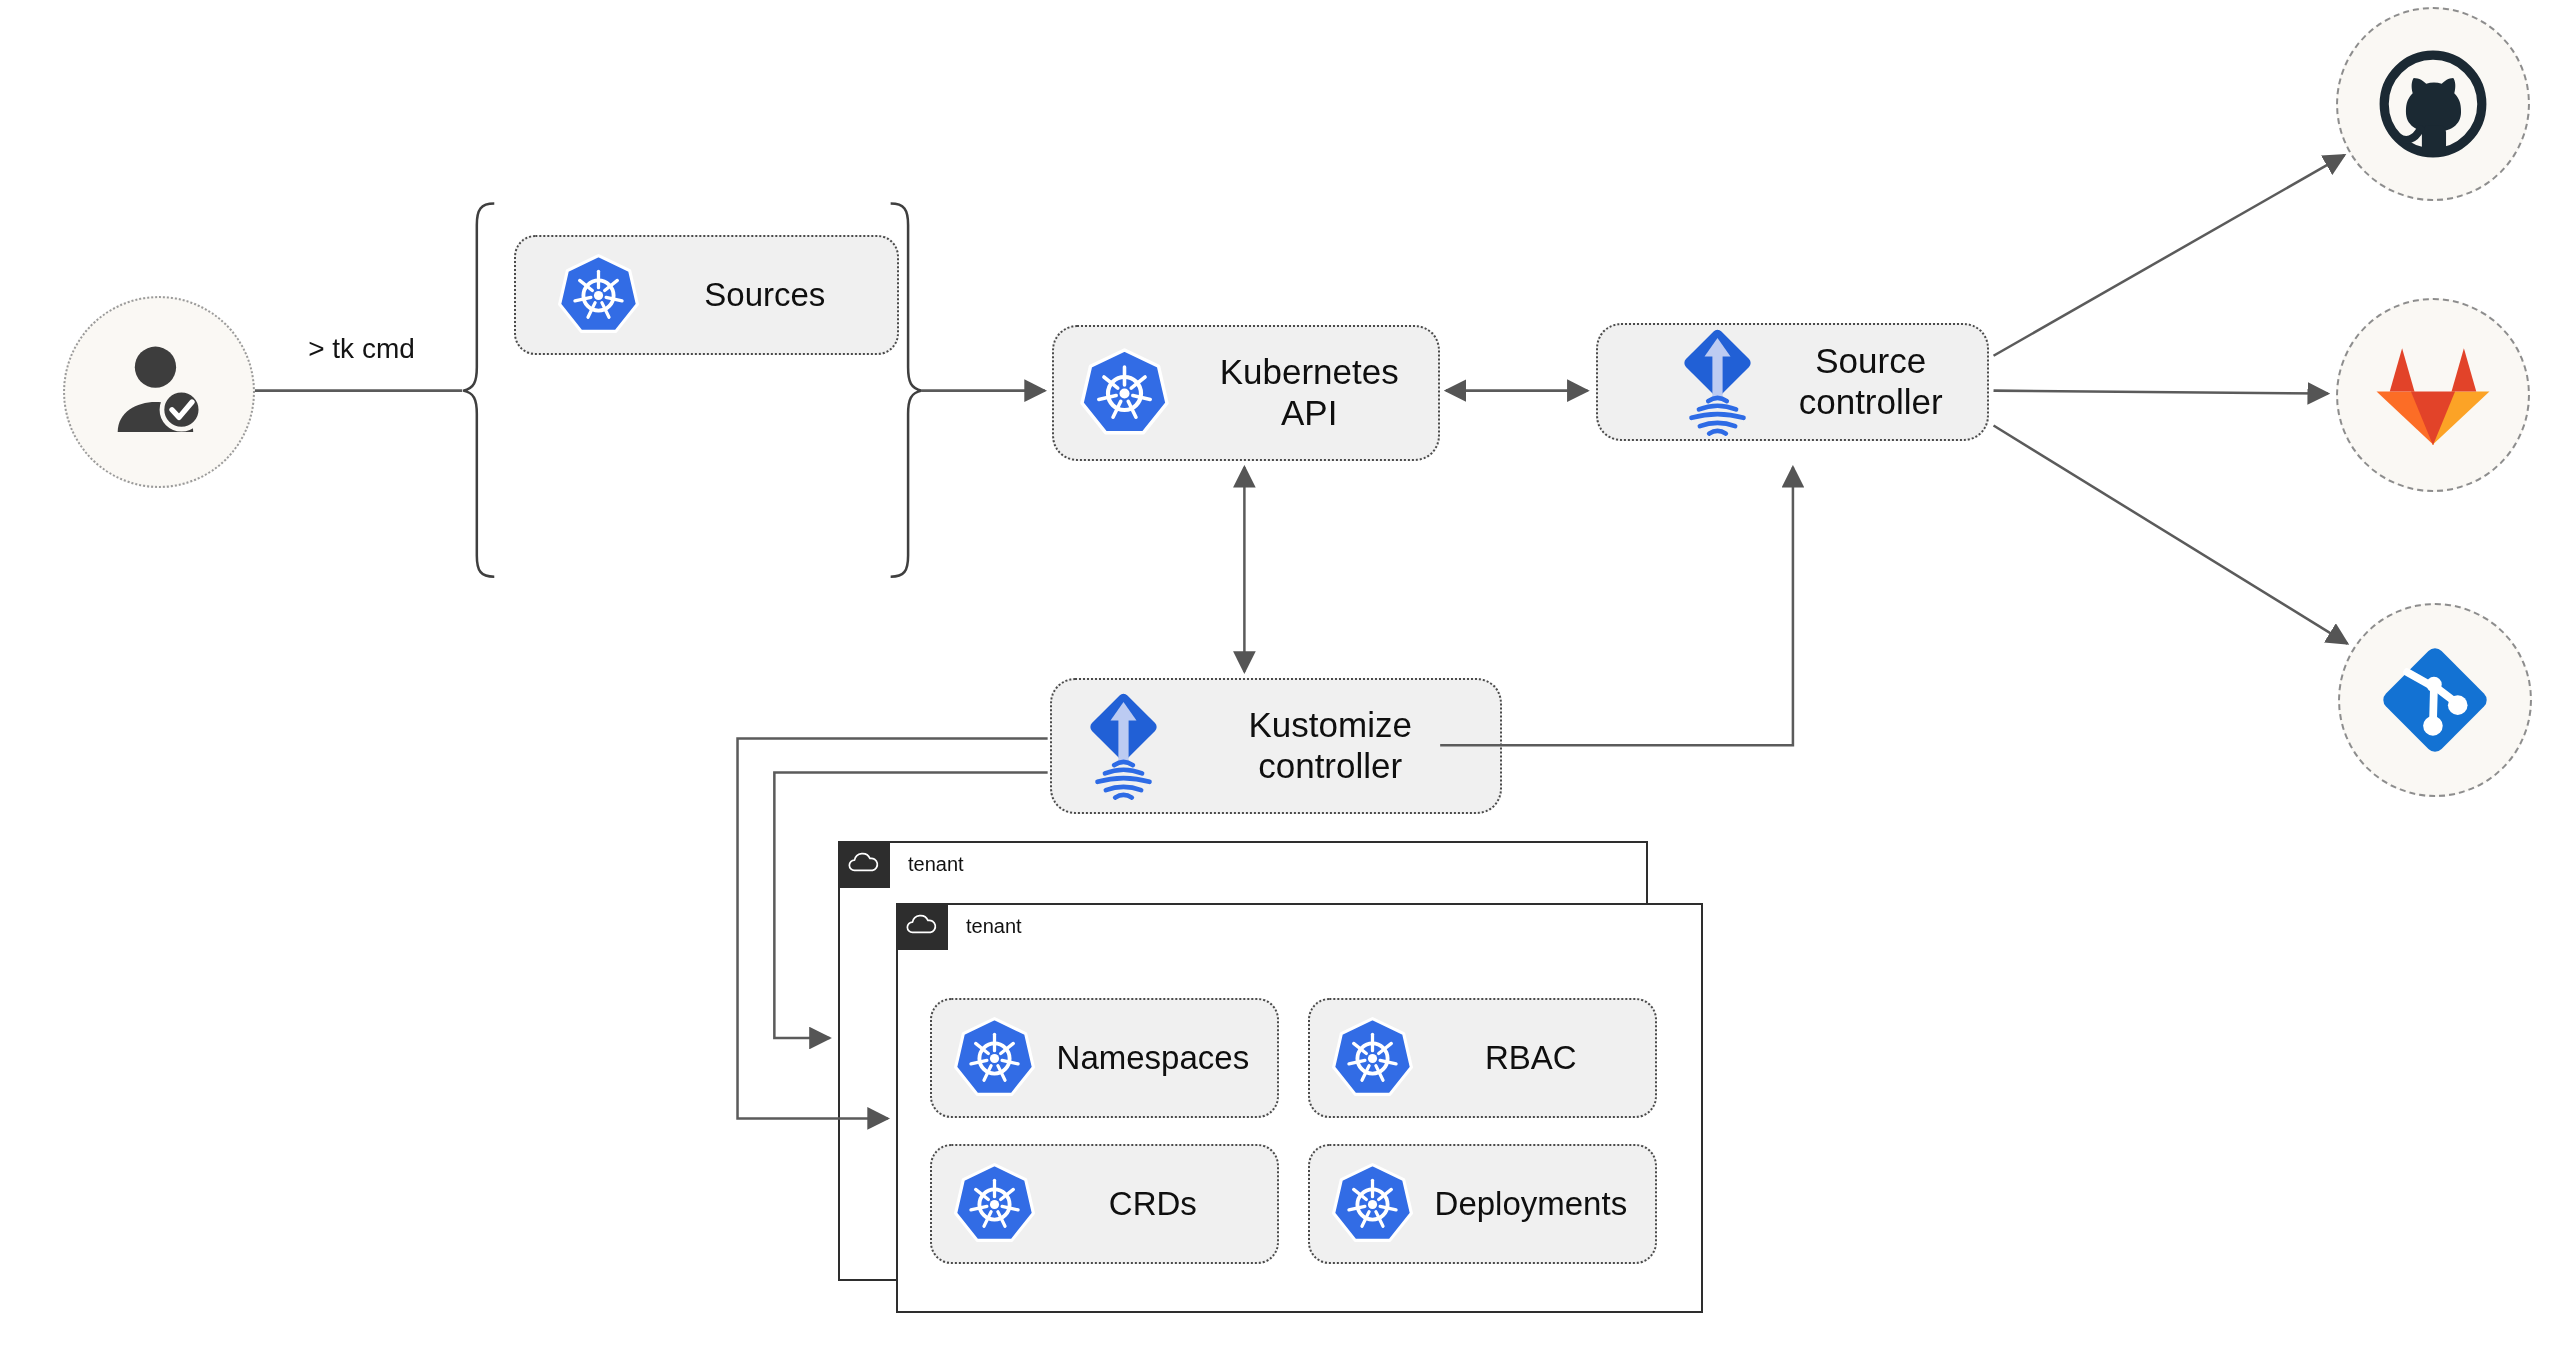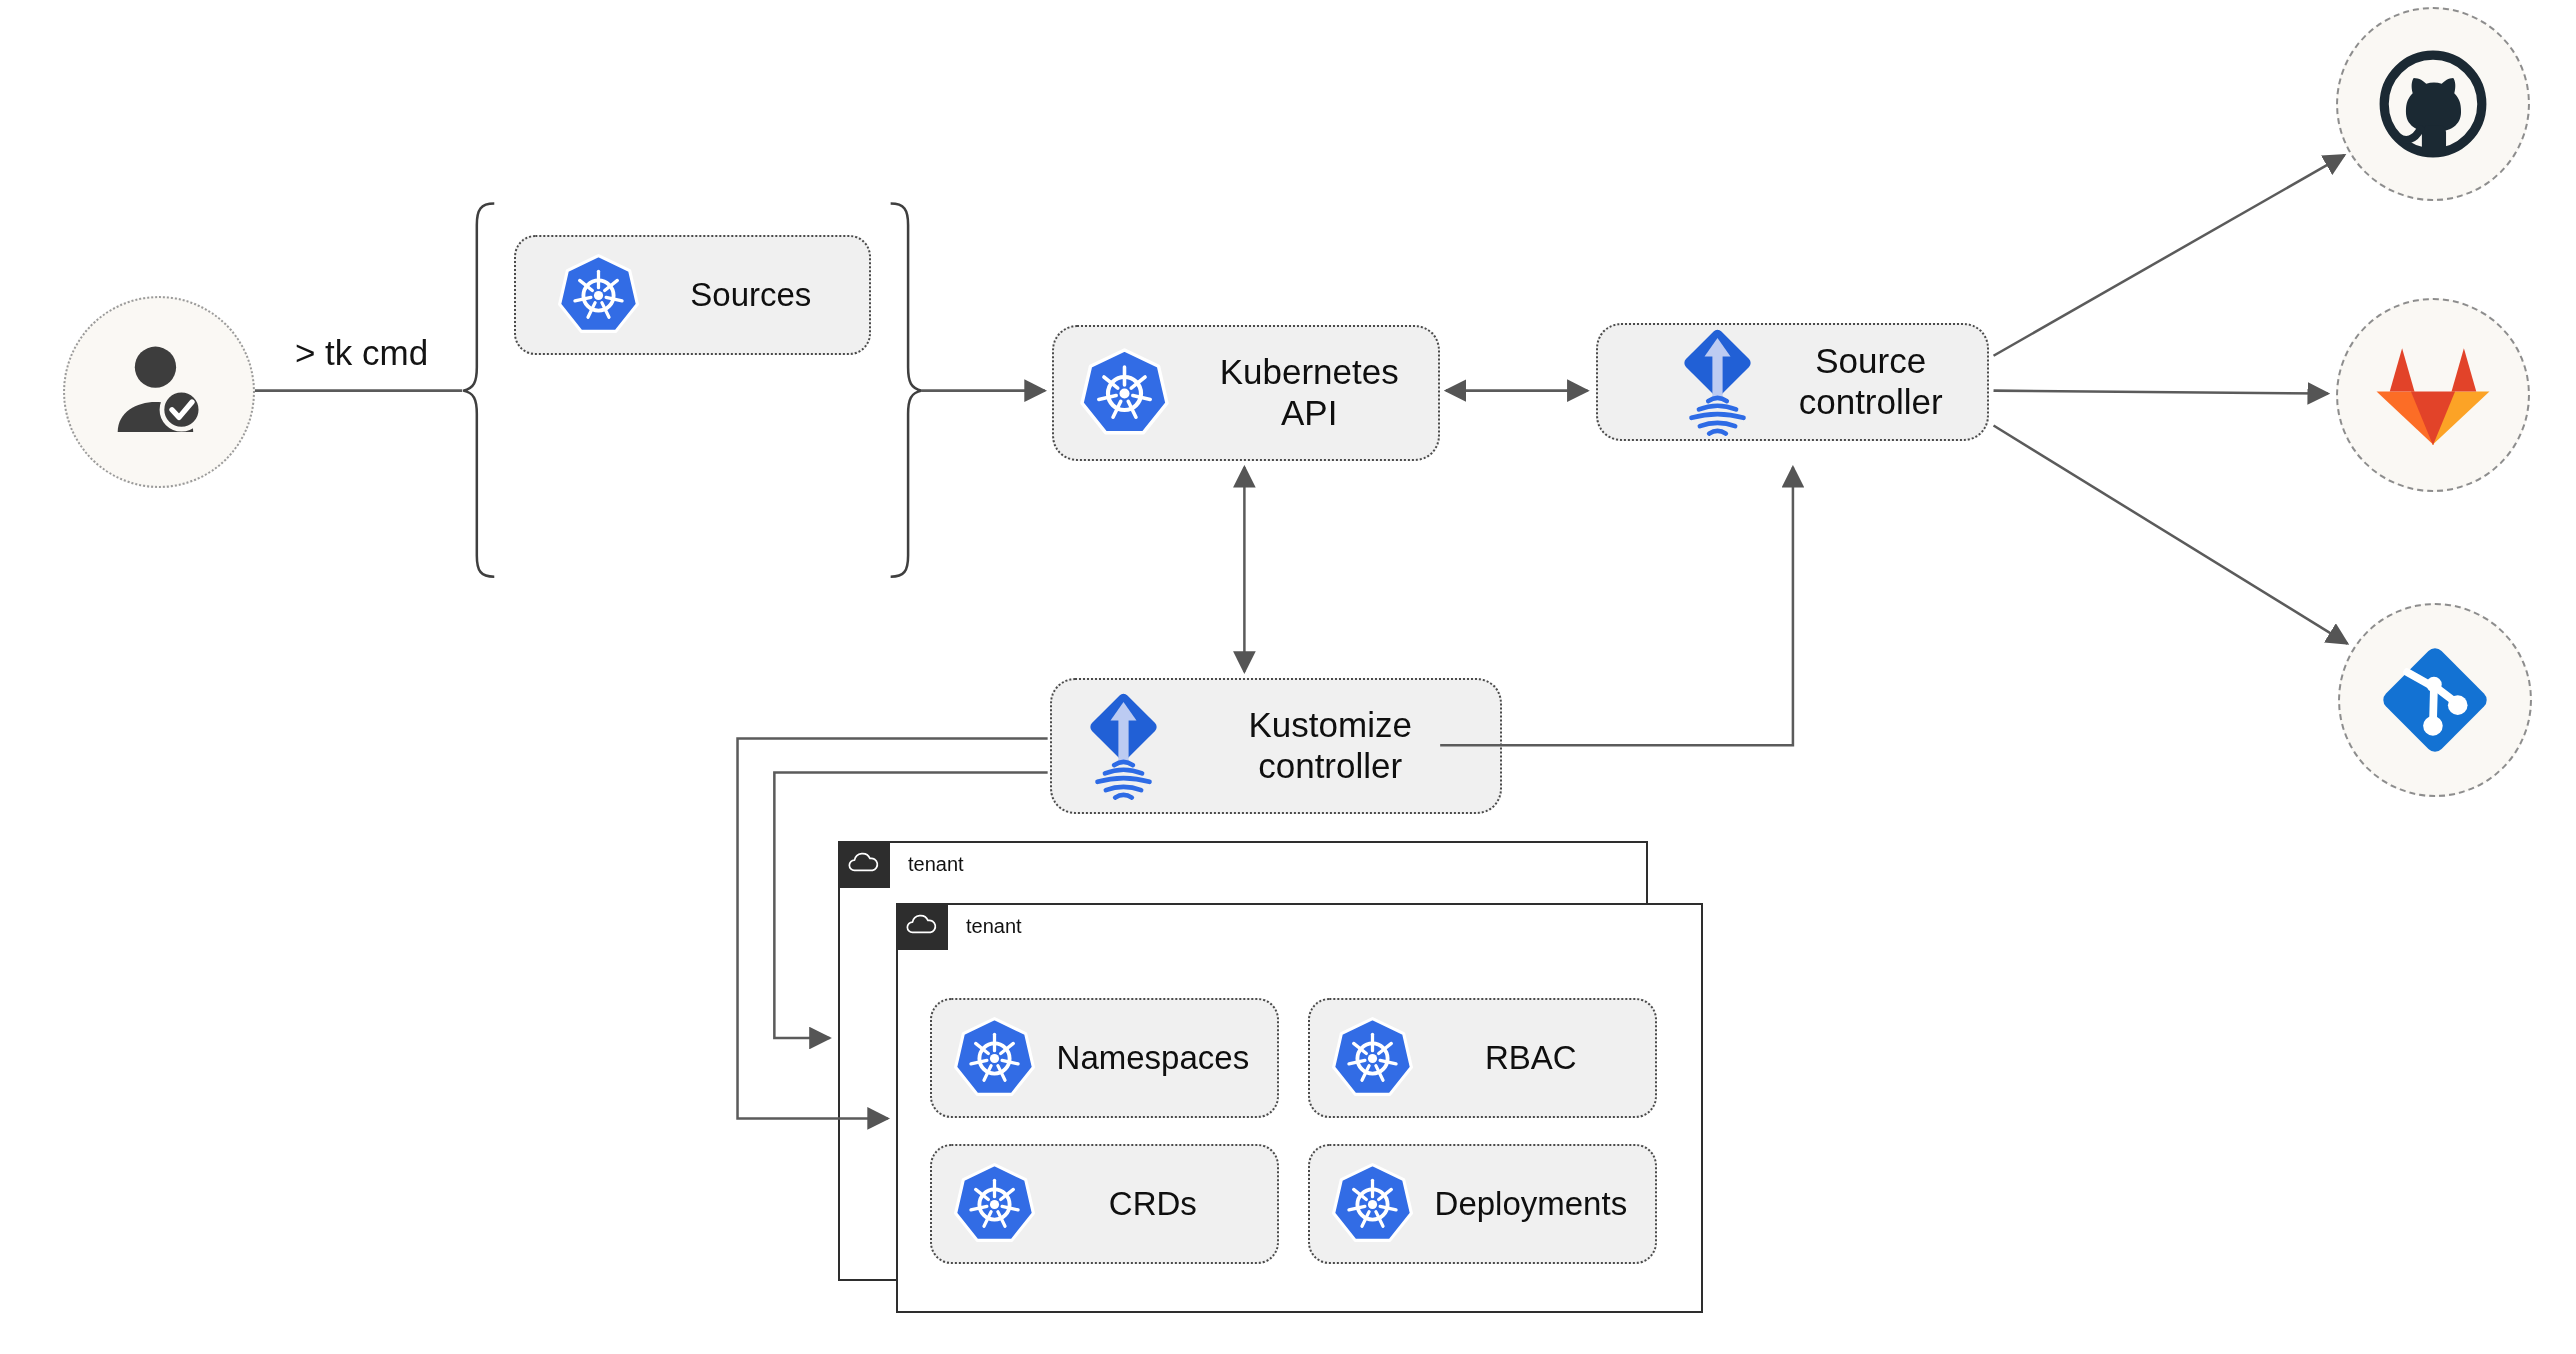--- a/index.html
+++ b/index.html
@@ -26,21 +26,21 @@
   .node .icon { flex:0 0 auto; margin-left:23px; display:flex; }
   .node .lbl { flex:1; text-align:center; font-size:35px; line-height:1.16; color:#0f0f0f; padding-right:11.6px; }
   
   .actor {
     position:absolute; left:63px; top:296px; width:192px; height:192px; border-radius:50%;
     background:var(--circle_bg,#faf8f4); border:2.5px dotted #9a9a9a; box-sizing:border-box;
     display:flex; align-items:center; justify-content:center; z-index:10;
   }
   .cmd {
     position:absolute; left:279px; top:333px; width:165px; text-align:center;
-    font-size:35px; color:#141414; z-index:10; white-space:nowrap;
+    font-size:28px; color:#141414; z-index:10; white-space:nowrap;
   }
   
   .repo {
     position:absolute; width:194px; height:194px; border-radius:50%; box-sizing:border-box;
     background:var(--circle_bg,#faf8f4); border:2.9px dashed #8d8d8d;
     display:flex; align-items:center; justify-content:center; z-index:10;
   }
   
   .tenant { position:absolute; background:#ffffff; border:2.5px solid #2e2e2e; box-sizing:border-box; }
   .tenant .tab {
@@ -140,21 +140,21 @@
     <path class="wire" d="M 1081 797 H 799 V 1071 H 856" marker-end="url(#arw)"></path>
   </svg>
 
   <div class="actor">
     <svg width="118" height="118" viewBox="0 0 122 122">
         <use href="#user-logo"></use>
       </svg>
   </div>
   <div class="cmd">&gt; tk cmd</div>
 
-  <div class="chip" style="left:514px;top:235px;width:357px;height:120px;padding-left:20px;">
+  <div class="chip" style="left:514px;top:235px;width:385px;height:120px;padding-left:20px;">
     <span class="icon">
         <svg width="87" height="87" viewBox="0 0 90 90">
           <use href="#k8s-logo"></use>
         </svg>
       </span>
     <span class="lbl">Sources</span>
   </div>
 
   <div class="node" style="left:1052px;top:325px;width:388px;height:136px;gap:20px;">
     <span class="icon">

